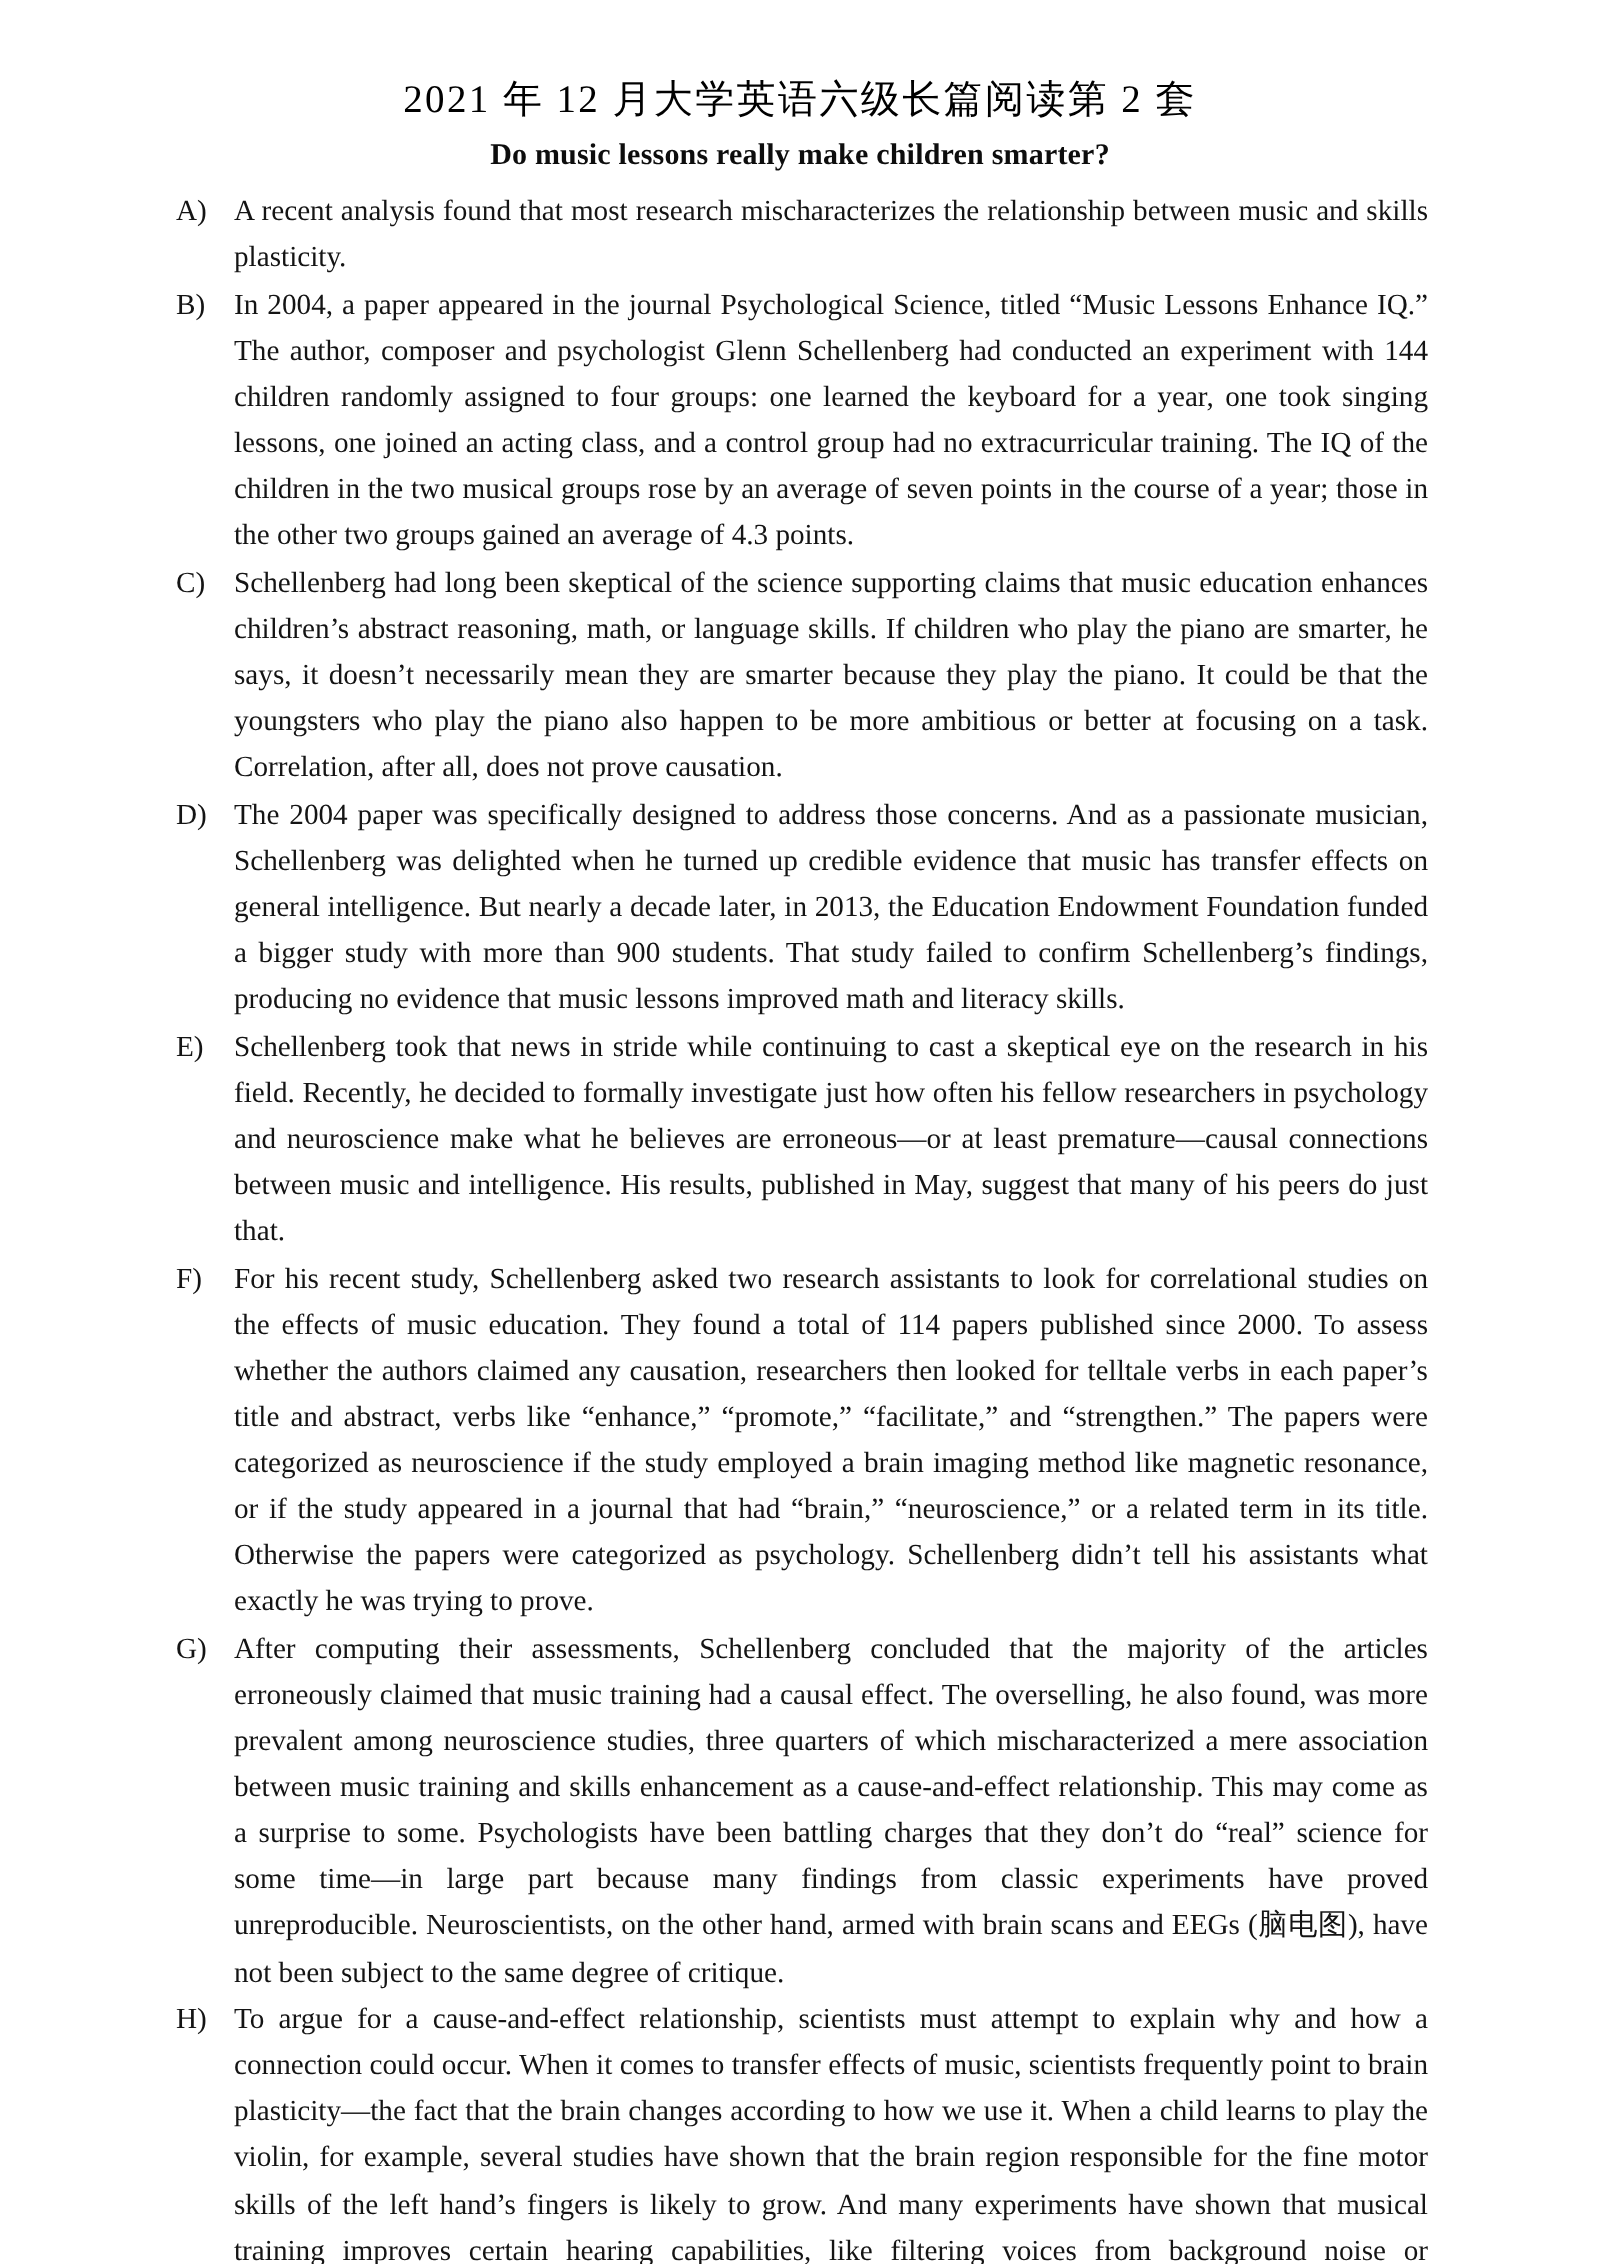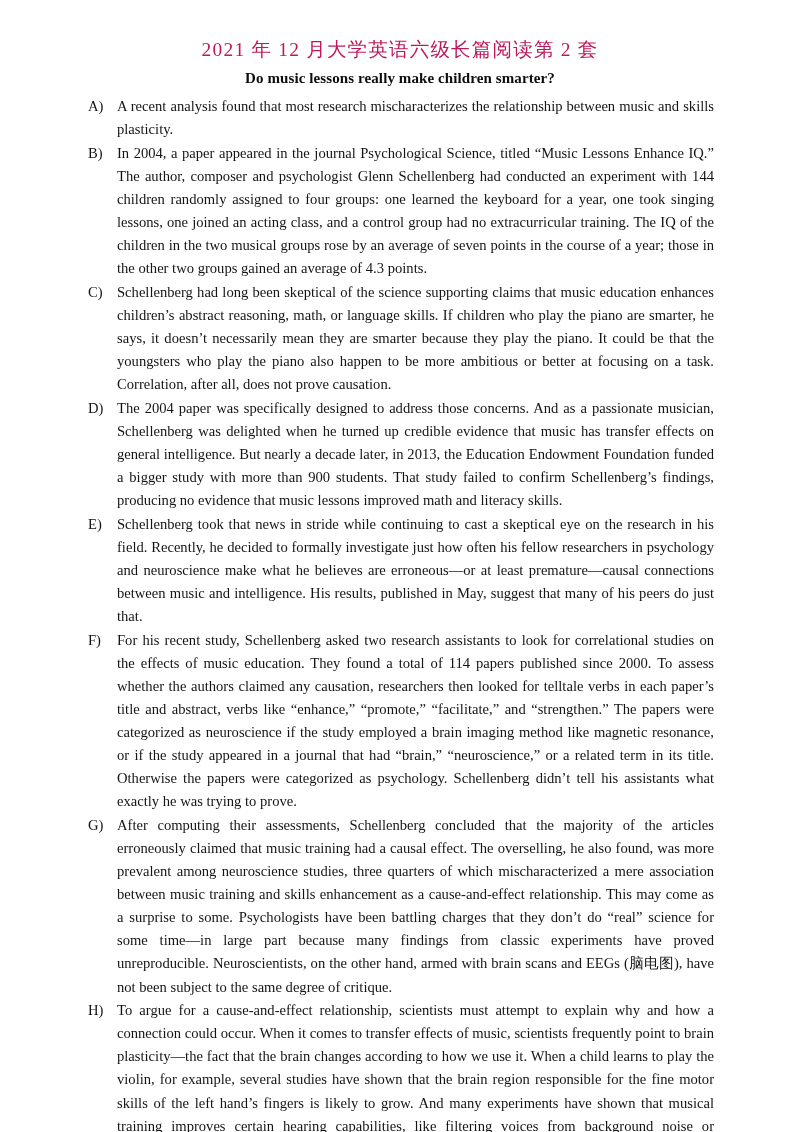--- a/index.html
+++ b/index.html
@@ -25,21 +25,21 @@
   }
 
   .doc-title {
     position: absolute;
     left: 0;
     top: 36px;
     width: 800px;
     text-align: center;
     font-size: 19.5px;
     letter-spacing: 1.2px;
-    color: #be185d;
+    color: #000000;
     white-space: nowrap;
   }
 
   .doc-subtitle {
     position: absolute;
     left: 0;
     top: 70px;
     width: 800px;
     text-align: center;
     font-size: 15px;

